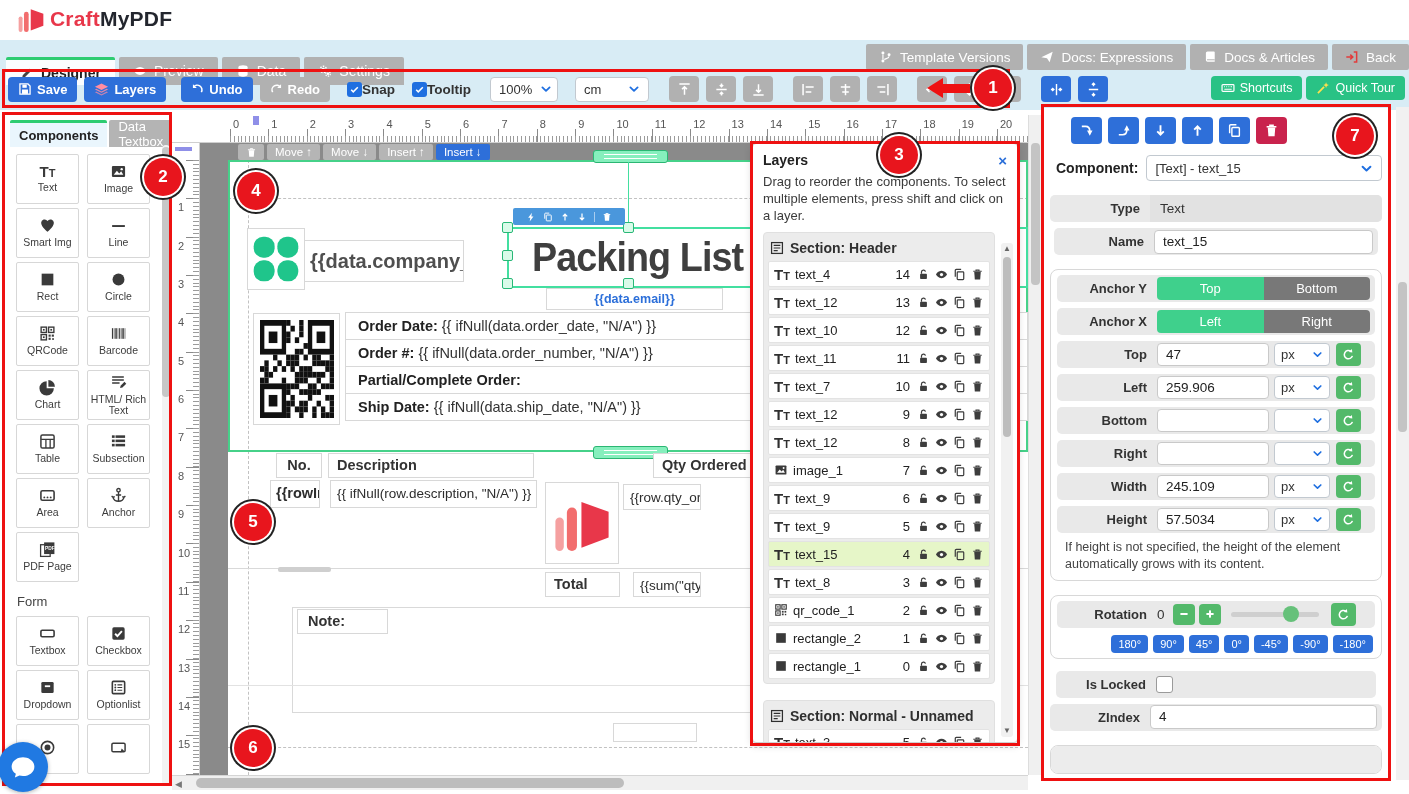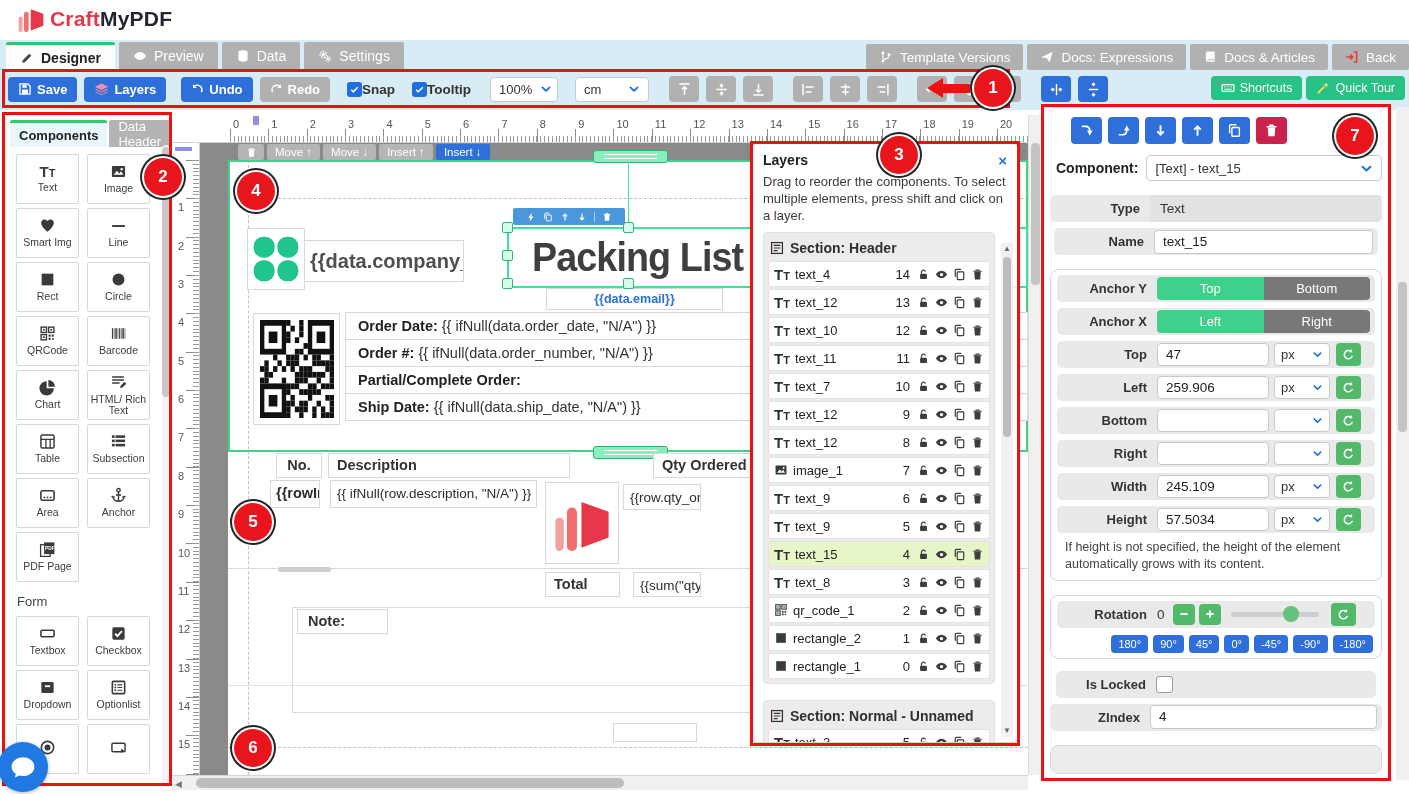--- a/index.html
+++ b/index.html
@@ -8,21 +8,21 @@
 .ic{display:block;flex:none}
 
 #hdr{position:absolute;left:0;top:0;width:1409px;height:40px;background:#fff}
 #logo{position:absolute;left:18px;top:6px;display:flex;align-items:center;gap:6px}
 #wordmark{font-size:21px;font-weight:800;letter-spacing:.2px}
 #wordmark .c1{color:#e8374a}#wordmark .c2{color:#23262e}
 
 #strip{position:absolute;left:0;top:40px;width:1409px;height:70px;background:#d8ecf5}
 .mtab{display:inline-flex;align-items:center;gap:7px;height:28px;padding:0 14px;background:#b1b1b1;color:#fff;font-size:14px;margin-right:4px;border-radius:2px 2px 0 0}
 .mtab.active{background:#fbfdff;color:#222;font-weight:700;border-top:3px solid #2ecc71}
-#main-tabs{position:absolute;left:6px;top:2px;display:flex}
+#main-tabs{position:absolute;left:6px;top:17px;display:flex}
 #doc-links{position:absolute;right:0;top:4px;display:flex}
 .dlink{display:inline-flex;align-items:center;gap:7px;height:26px;padding:0 13px;background:#b1b1b1;color:#fff;font-size:13.5px;margin-left:4px;border-radius:2px}
 
 #toolbar{position:absolute;left:8px;top:36px;display:flex;align-items:center;gap:7px}
 .btn{display:inline-flex;align-items:center;gap:5px;border-radius:4px;color:#fff;font-size:13px;font-weight:700;padding:0 10px;height:25px;white-space:nowrap}
 .b-blue{background:#2e6fd9}.b-gray{background:#b1b1b1}
 .b-green{background:#29c285;font-weight:400;height:24px;font-size:12.5px}
 .cbwrap{display:inline-flex;align-items:center;font-size:13.5px;font-weight:700;color:#333;margin-left:10px}
 .cb{width:15px;height:15px;background:#1f6fe0;border-radius:3px;display:flex;align-items:center;justify-content:center}
 .sel{display:inline-flex;align-items:center;justify-content:space-between;background:#fff;border:1px solid #c2c9d0;border-radius:4px;height:25px;padding:0 8px;font-size:13px;color:#333;gap:8px}
@@ -363,21 +363,21 @@
       </div>
     </div>
 </div>
 
 <div id="sidebar">
   <div id="side-tabs">
       <div class="stab active">
         <span>Components</span>
       </div>
       <div class="stab">
-        <span>Data Header</span>
+        <span>Data Textbox</span>
       </div>
     </div>
   <div class="cgrid" id="comp-grid">
       <div class="ccell">
         <span class="tticon" style="color:#3a3a3a">T<small>T</small></span>
         <span class="clab">Text</span>
       </div>
       <div class="ccell">
         <svg class="ic" width="17" height="17" viewBox="0 0 16 16" style="color:#3a3a3a">
           <rect x="1.8" y="2.8" width="12.4" height="10.4" rx="1" fill="currentColor"></rect>
@@ -797,21 +797,21 @@
           </g>
         </svg>
       </div>
   <div id="orows" style="position:absolute;left:117px;top:153px;width:683px">
         <div class="orow"><b>Order Date:</b><span>{{ ifNull(data.order_date, "N/A") }}</span></div>
         <div class="orow"><b>Order #:</b><span>{{ ifNull(data.order_number, "N/A") }}</span></div>
         <div class="orow"><b>Partial/Complete Order:</b><span></span></div>
         <div class="orow"><b>Ship Date:</b><span>{{ ifNull(data.ship_date, "N/A") }}</span></div>
       </div>
   <div class="pbox thead" style="left:48px;top:293px;width:46px;height:25px;text-align:center"><span>No.</span></div>
-  <div class="pbox thead" style="left:100px;top:293px;width:242px;height:25px;padding-left:8px"><span>Description</span></div>
+  <div class="pbox thead" style="left:100px;top:293px;width:206px;height:25px;padding-left:8px"><span>Description</span></div>
   <div class="pbox thead" style="left:425px;top:293px;width:248px;height:25px;padding-left:8px"><span>Qty Ordered</span></div>
   <div class="pbox ptext" style="left:42px;top:320px;width:50px;height:28px;padding-left:5px;font-weight:700"><span>{{rowInd</span></div>
   <div class="pbox ptext" style="left:102px;top:320px;width:207px;height:28px;padding-left:6px;font-size:13.5px"><span>{{ ifNull(row.description, "N/A") }}</span></div>
   <div class="pbox" style="left:317px;top:322px;width:74px;height:82px;display:flex;align-items:center;justify-content:center">
         <svg class="ic" width="56" height="56" viewBox="0 0 20 20">
           <g>
             <rect x="0.5" y="8" width="3" height="12" rx="1.5" fill="#f5a0a0"></rect>
             <rect x="4.6" y="4.5" width="3.6" height="15.5" rx="1.8" fill="#f26d6d"></rect>
             <path d="M9.8 2.5L19.5 6v9.2L9.8 18.8z" fill="#e8374a"></path>
           </g>

